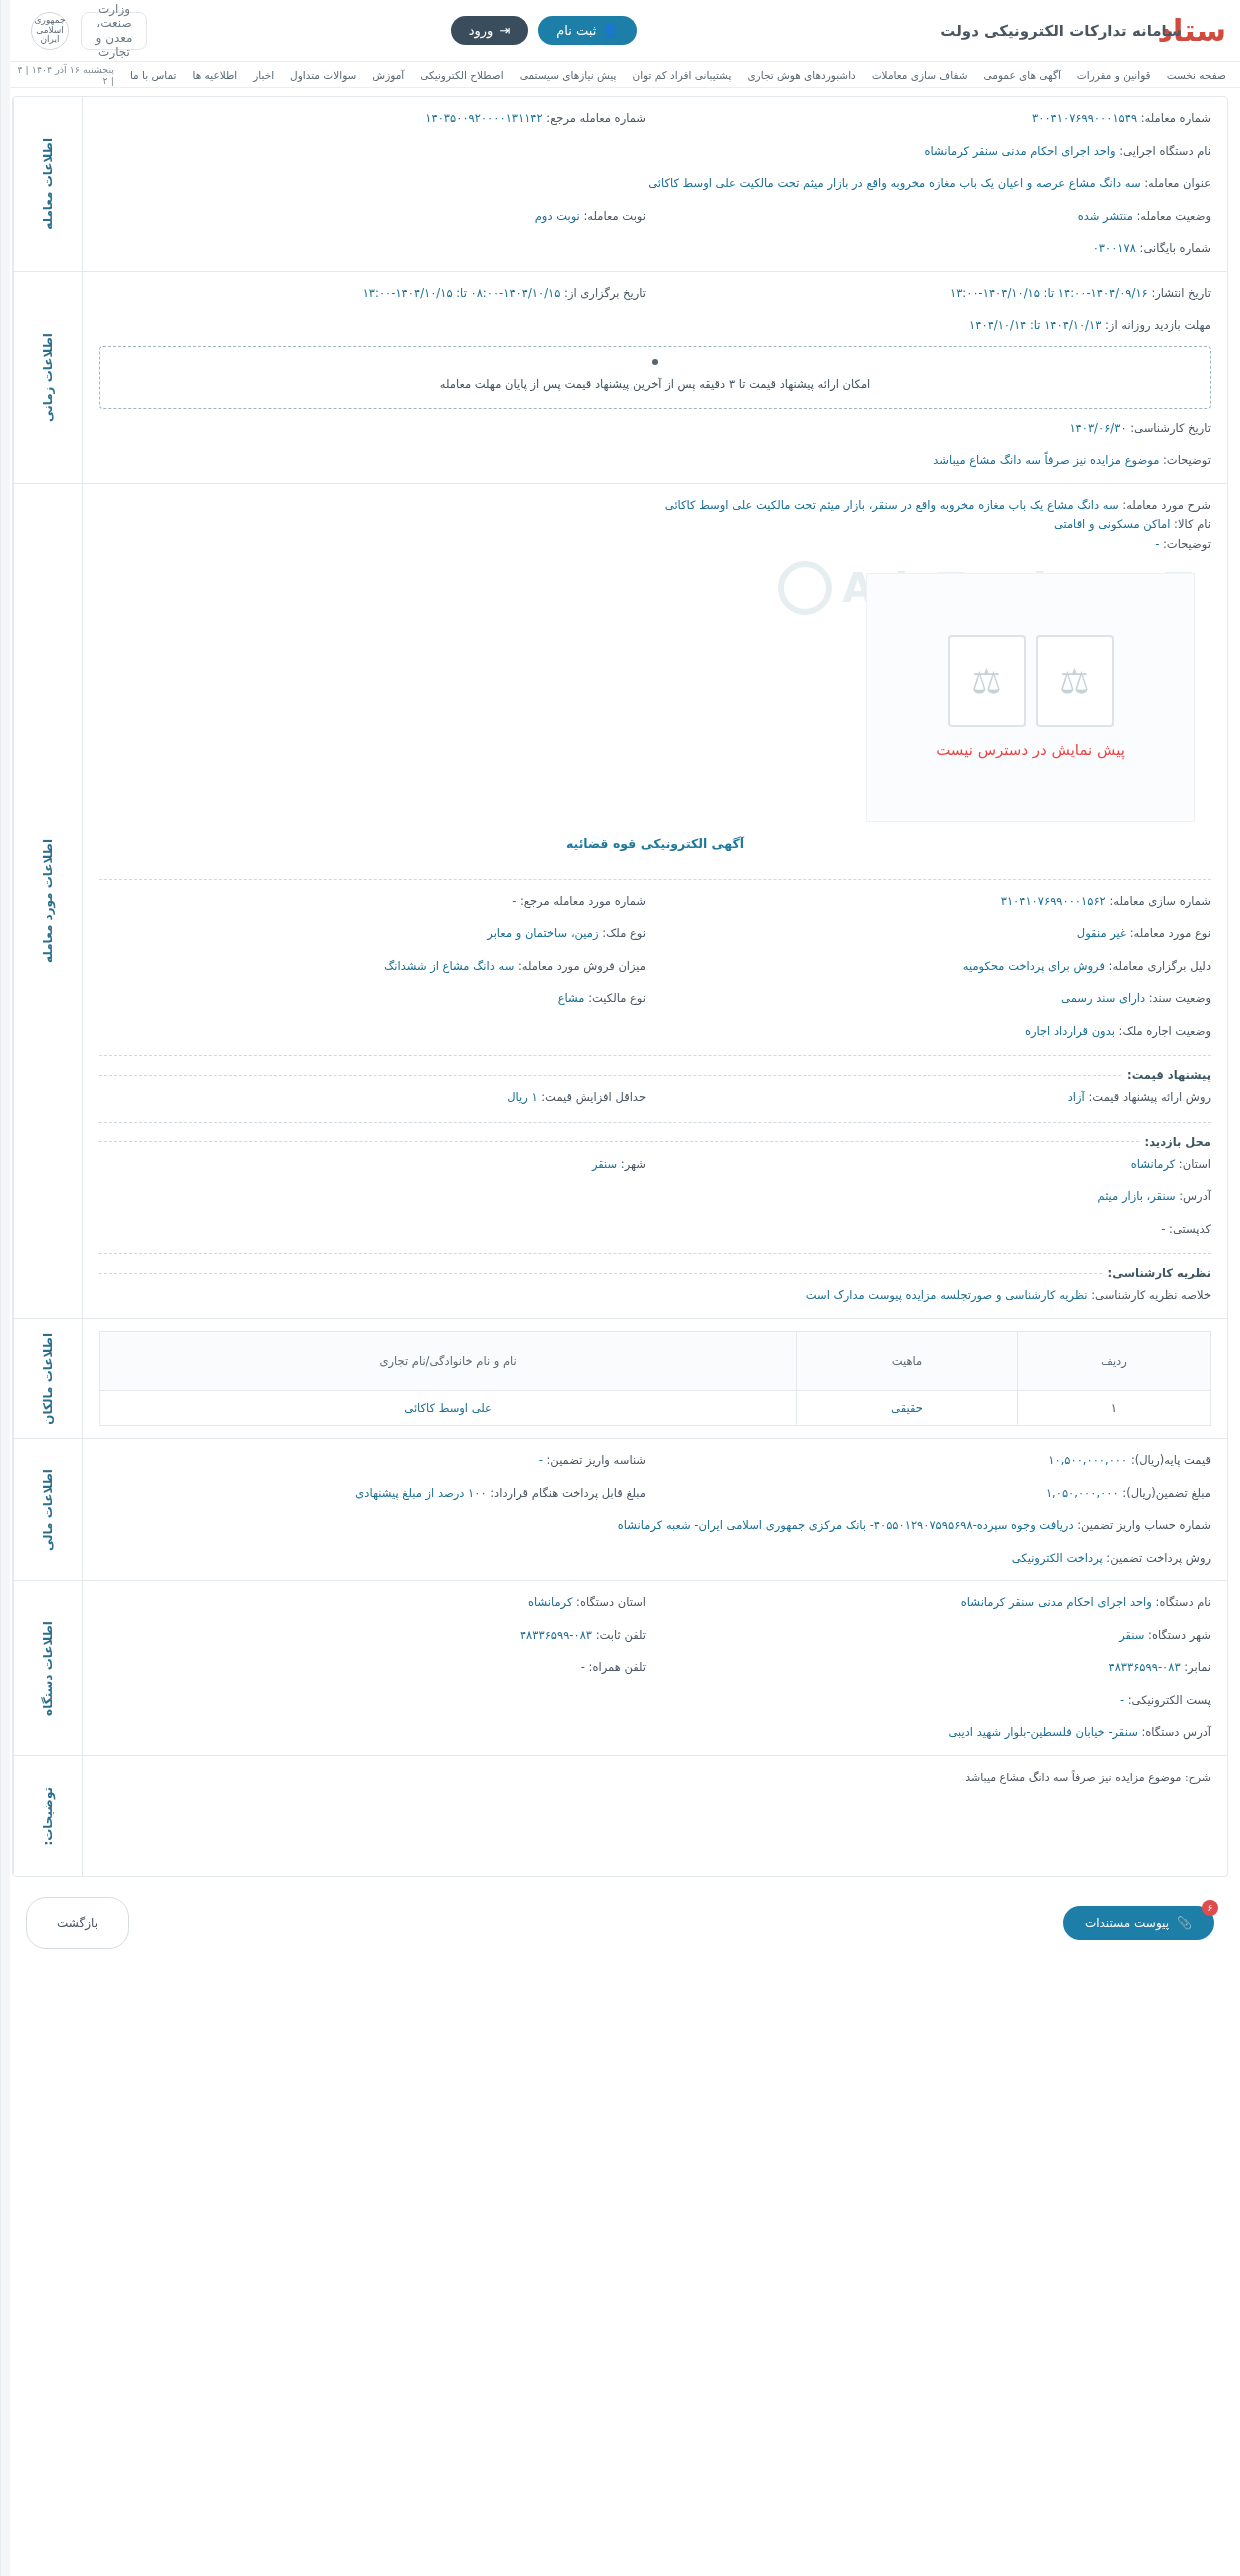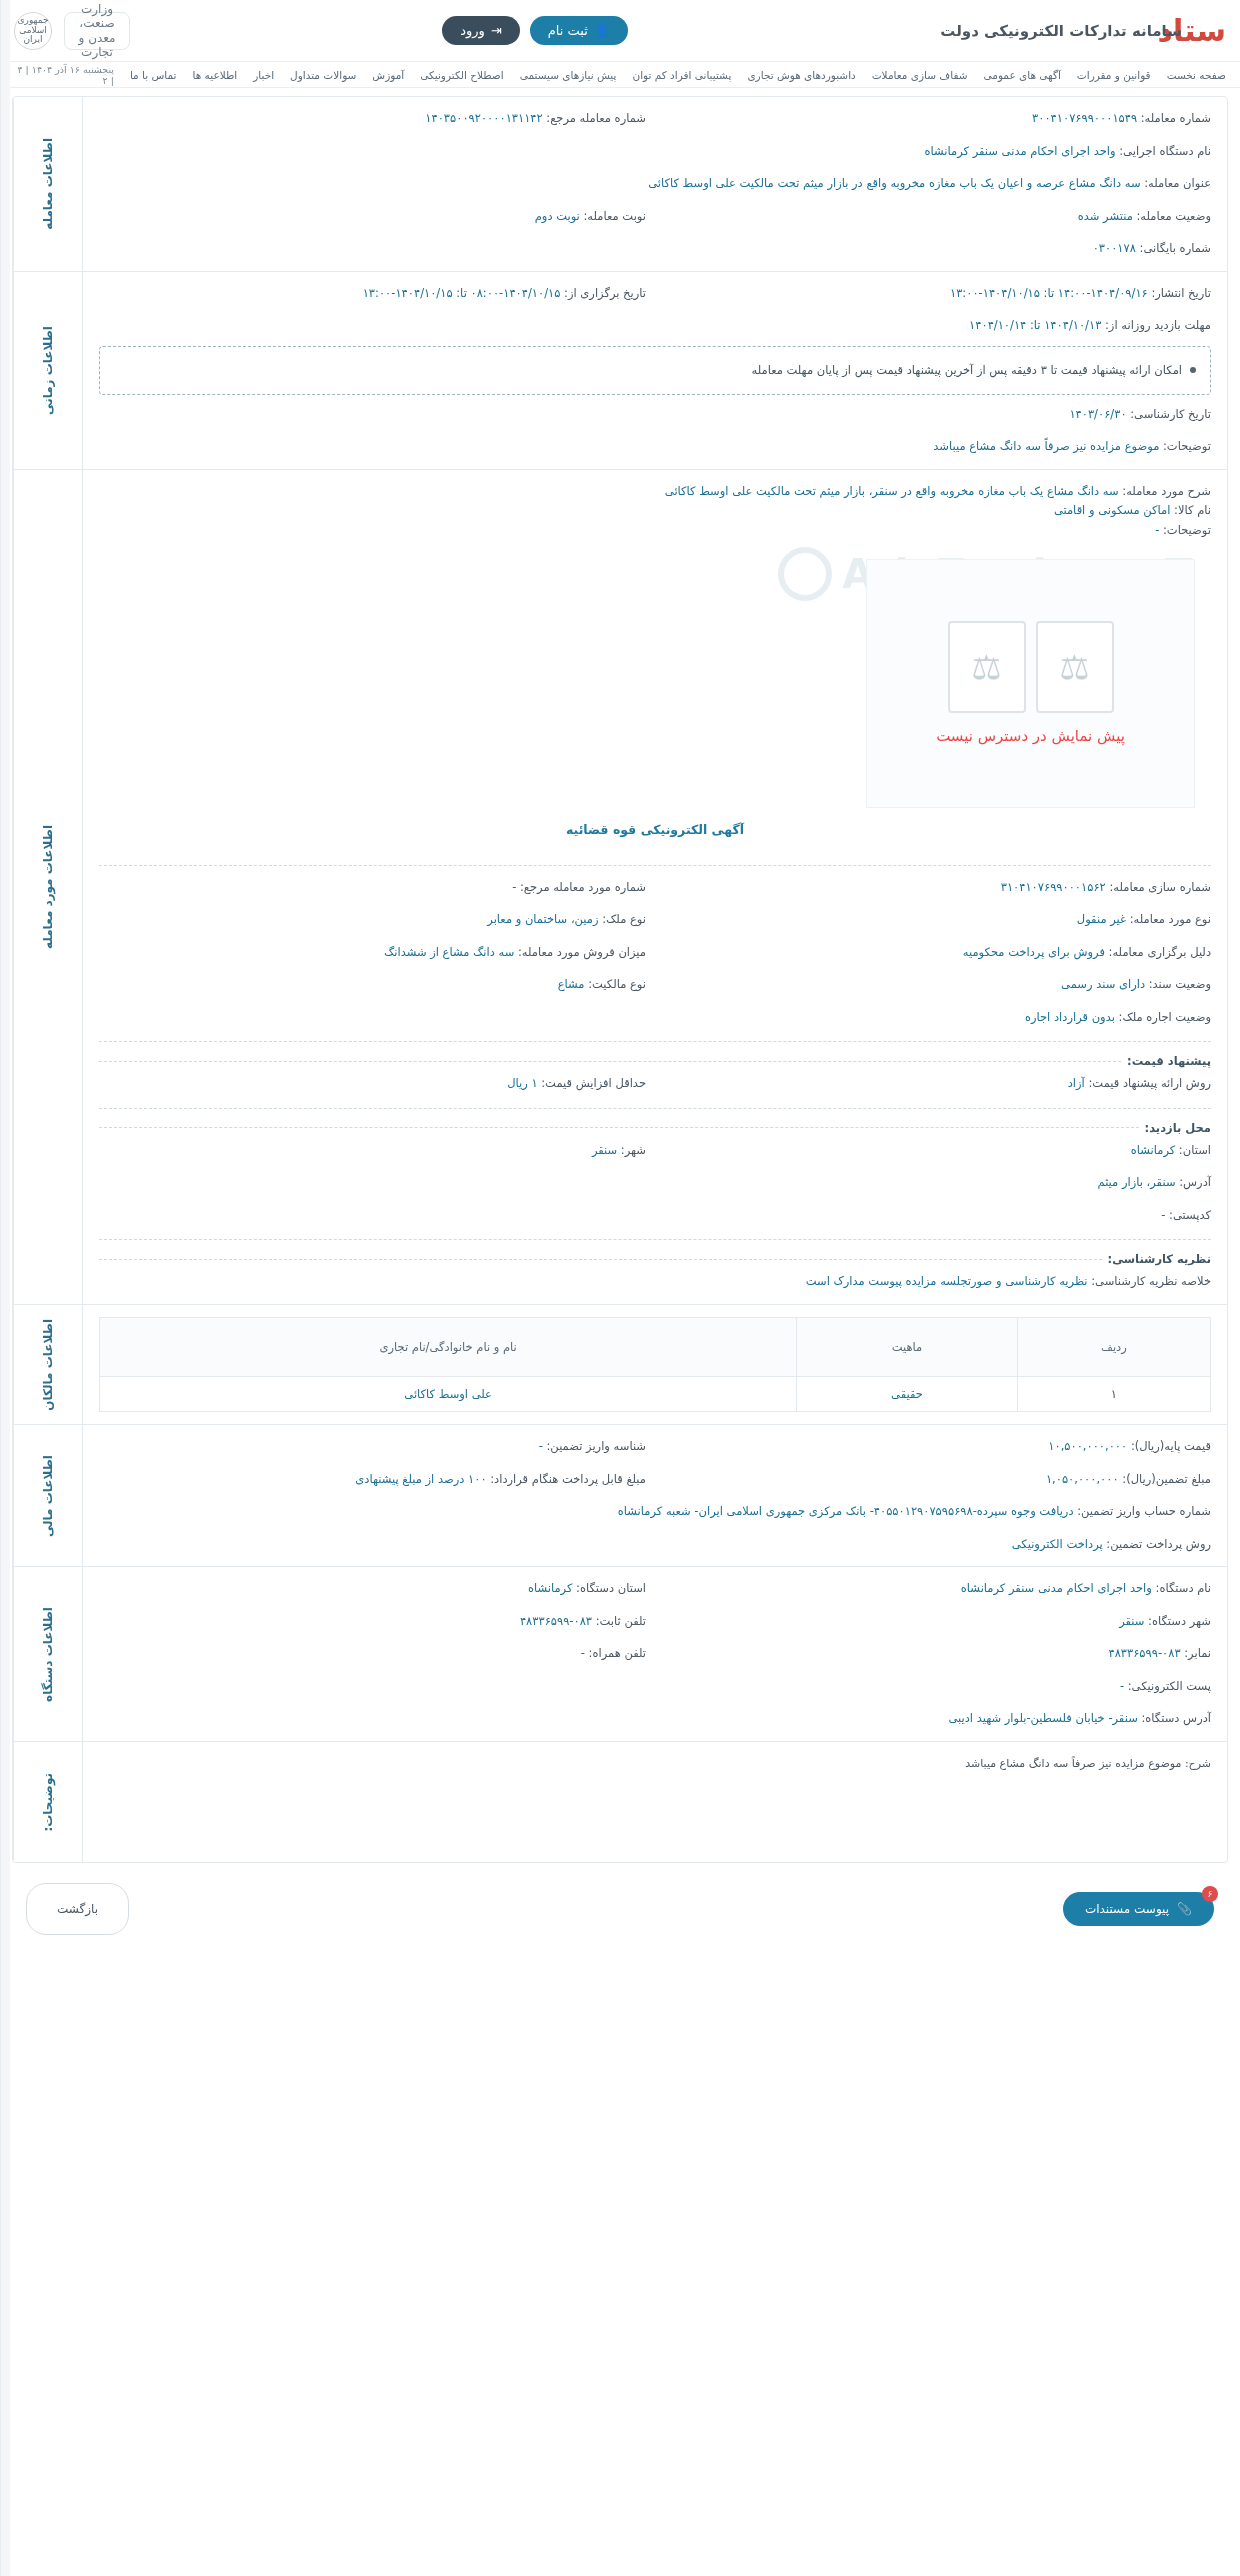--- a/index.html
+++ b/index.html
@@ -49,21 +49,21 @@
     cursor: pointer;
     font-family: inherit;
   }
   .btn-signup { background: #1d7ea8; }
   .btn-login  { background: #3a4d5c; }
   .topbar-left-logos { display:flex; align-items:center; gap:12px; }
   .gov-emblem {
     width: 38px; height: 38px; border-radius: 50%;
     border: 1px solid #cfd8de;
     display:flex; align-items:center; justify-content:center;
-    font-size: 9px; color:#5c6b78; text-align:center; line-height:1.1;
+    font-size: 9px; color:#5c6b78; text-align:center; line-height:1.1;margin-left:17px;
   }
   .gov-badge {
     width: 66px; height: 38px;
     border: 1px solid #e2e7ea; border-radius: 8px;
     display:flex; align-items:center; justify-content:flex-end;
     font-size: 12px; color:#6b7a85; text-align:center; line-height:1.2;
     padding: 2px;
   }
   
   .menubar {
@@ -131,21 +131,21 @@
   .fld .v { color: #1b6f94; }
   .full { grid-column: 1 / -1; }
   
   .dash-box {
     border: 1px dashed #9fb4bf;
     border-radius: 4px;
     padding: 12px 14px;
     margin-top: 10px;
     margin-bottom: 10px;
   }
-  .dash-line { font-size: 11.5px; color:#3f5663; line-height:2; display:flex; gap:8px; align-items:center; }
+  .dash-line { font-size: 11.5px; color:#3f5663; line-height:2; display:flex; gap:8px; align-items:center;flex-direction:column; }
   .bullet { width:6px; height:6px; border-radius:50%; background:#53646f; flex:0 0 6px; }
   
   .preview-wrap {
     position: relative;
     padding: 18px 16px 6px 16px;
   }
   .wm {
     position: absolute;
     top: 6px; right: 18px;
     font-size: 40px;

